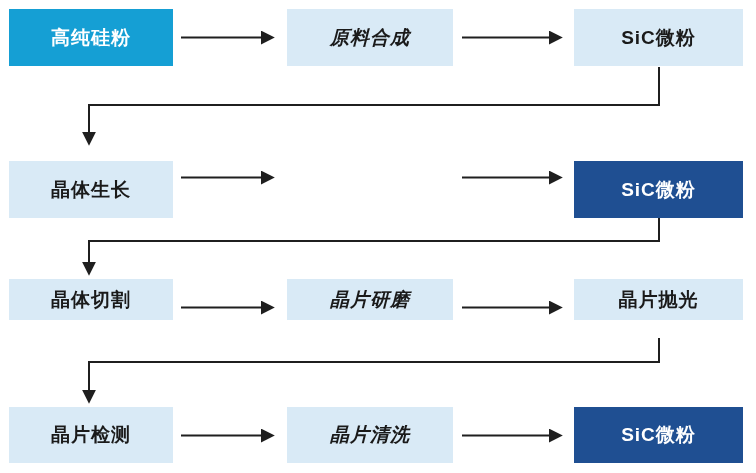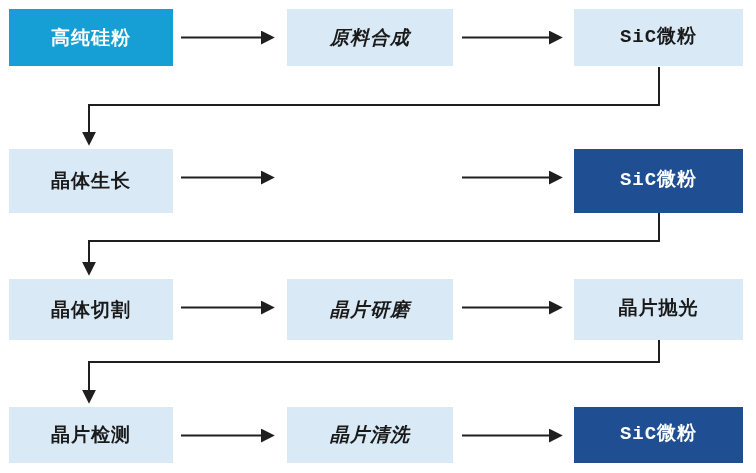--- a/index.html
+++ b/index.html
@@ -41,24 +41,24 @@
     line-height: 1.35;
     text-align: center;
   }
   .node.light { background: var(--box-light); color: var(--text-dark); }
   .node.bright { background: var(--box-bright); color: var(--text-light); }
   .node.dark { background: var(--box-dark); color: var(--text-light); }
 
   
   .col-0 { left: 9px;   width: 164px; }
   .col-1 { left: 287px; width: 166px; font-style: italic; }
-  .col-2 { left: 574px; width: 169px; font-family: Liberation Mono, monospace; }
+  .col-2 { left: 574px; width: 169px; }
   .row-0 { top: 9px;   height: 57px; }
-  .row-1 { top: 149px; height: 64px; text-align: center; }
-  .row-2 { top: 279px; height: 61px; }
+  .row-1 { top: 161px; height: 57px; text-align: center; }
+  .row-2 { top: 279px; height: 41px; }
   .row-3 { top: 407px; height: 56px; justify-content: center; }
 </style>
 </head>
 <body>
 
 <div class="canvas">
 
   <svg class="arrow-layer" width="756" height="473" viewBox="0 0 756 473" xmlns="http://www.w3.org/2000/svg">
     <defs>
       <marker id="ah" viewBox="0 0 10 10" refX="8" refY="5" markerWidth="7" markerHeight="7" orient="auto">

